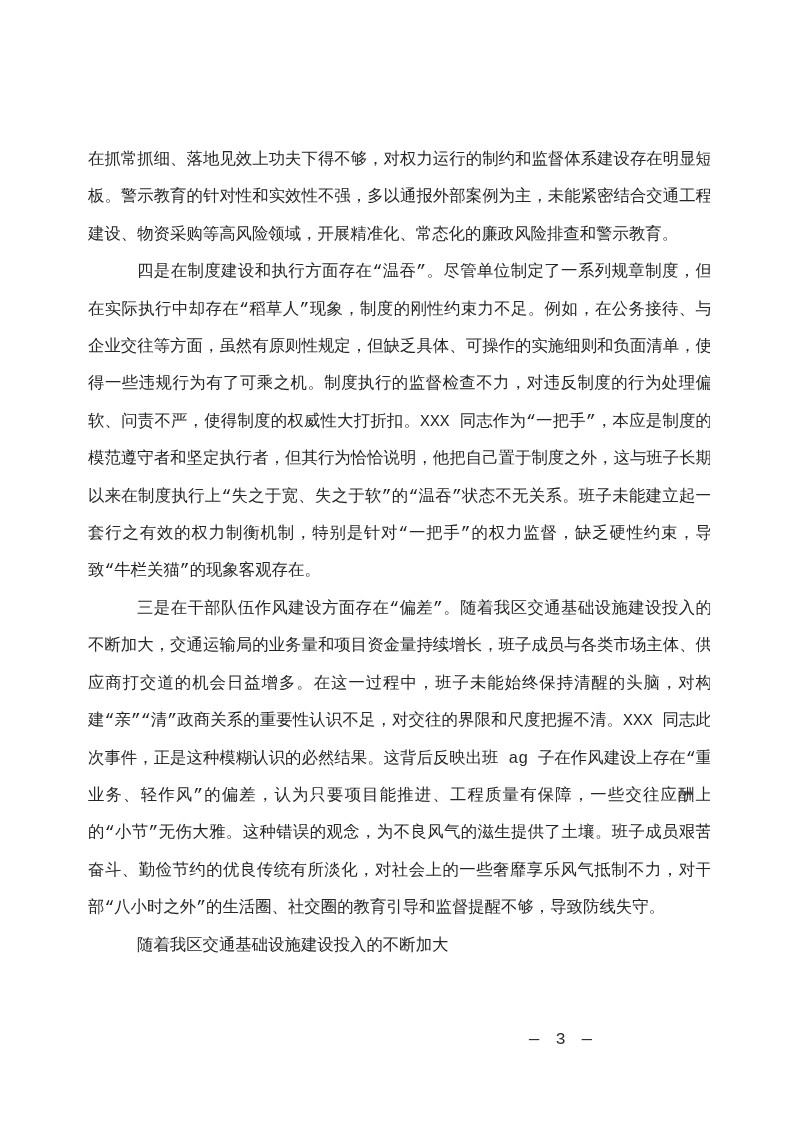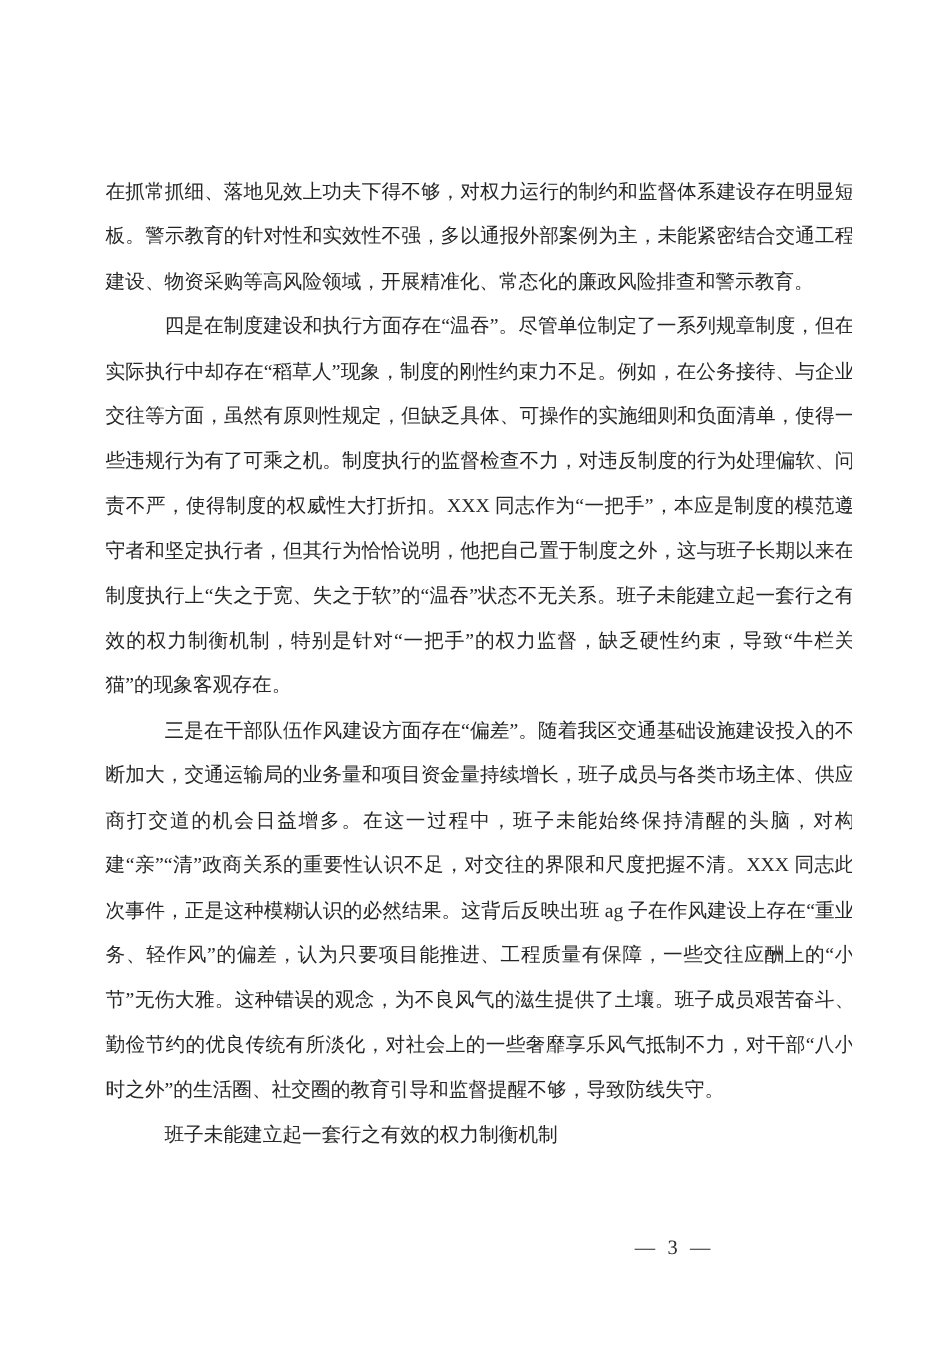--- a/index.html
+++ b/index.html
@@ -6,21 +6,21 @@
     margin: 0;
     padding: 0;
     background: #ffffff;
   }
   .doc-page {
     position: relative;
     width: 710px;
     height: 1122px;
     background: #ffffff;
     overflow: hidden;
-    font-family: Liberation Serif, serif;
+    font-family: Liberation Mono, monospace;
     color: #262626;
   }
   .text-block {
     position: absolute;
     left: 88px;
     top: 141px;
     width: 624px;
   }
   .para {
     margin: 0;
@@ -47,16 +47,16 @@
   }
 </style>
 </head>
 <body>
 
 <div class="doc-page">
   <div class="text-block">
     <p class="para">在抓常抓细、落地见效上功夫下得不够，对权力运行的制约和监督体系建设存在明显短板。警示教育的针对性和实效性不强，多以通报外部案例为主，未能紧密结合交通工程建设、物资采购等高风险领域，开展精准化、常态化的廉政风险排查和警示教育。</p>
     <p class="para indent">四是在制度建设和执行方面存在“温吞”。尽管单位制定了一系列规章制度，但在实际执行中却存在“稻草人”现象，制度的刚性约束力不足。例如，在公务接待、与企业交往等方面，虽然有原则性规定，但缺乏具体、可操作的实施细则和负面清单，使得一些违规行为有了可乘之机。制度执行的监督检查不力，对违反制度的行为处理偏软、问责不严，使得制度的权威性大打折扣。XXX 同志作为“一把手”，本应是制度的模范遵守者和坚定执行者，但其行为恰恰说明，他把自己置于制度之外，这与班子长期以来在制度执行上“失之于宽、失之于软”的“温吞”状态不无关系。班子未能建立起一套行之有效的权力制衡机制，特别是针对“一把手”的权力监督，缺乏硬性约束，导致“牛栏关猫”的现象客观存在。</p>
     <p class="para indent">三是在干部队伍作风建设方面存在“偏差”。随着我区交通基础设施建设投入的不断加大，交通运输局的业务量和项目资金量持续增长，班子成员与各类市场主体、供应商打交道的机会日益增多。在这一过程中，班子未能始终保持清醒的头脑，对构建“亲”“清”政商关系的重要性认识不足，对交往的界限和尺度把握不清。XXX 同志此次事件，正是这种模糊认识的必然结果。这背后反映出班 ag 子在作风建设上存在“重业务、轻作风”的偏差，认为只要项目能推进、工程质量有保障，一些交往应酬上的“小节”无伤大雅。这种错误的观念，为不良风气的滋生提供了土壤。班子成员艰苦奋斗、勤俭节约的优良传统有所淡化，对社会上的一些奢靡享乐风气抵制不力，对干部“八小时之外”的生活圈、社交圈的教育引导和监督提醒不够，导致防线失守。</p>
-    <p class="para indent">班子未能建立起一套行之有效的权力制衡机制</p>
+    <p class="para indent">随着我区交通基础设施建设投入的不断加大</p>
   </div>
   <div class="page-footer">— 3 —</div>
 </div>
 
 </body></html>

